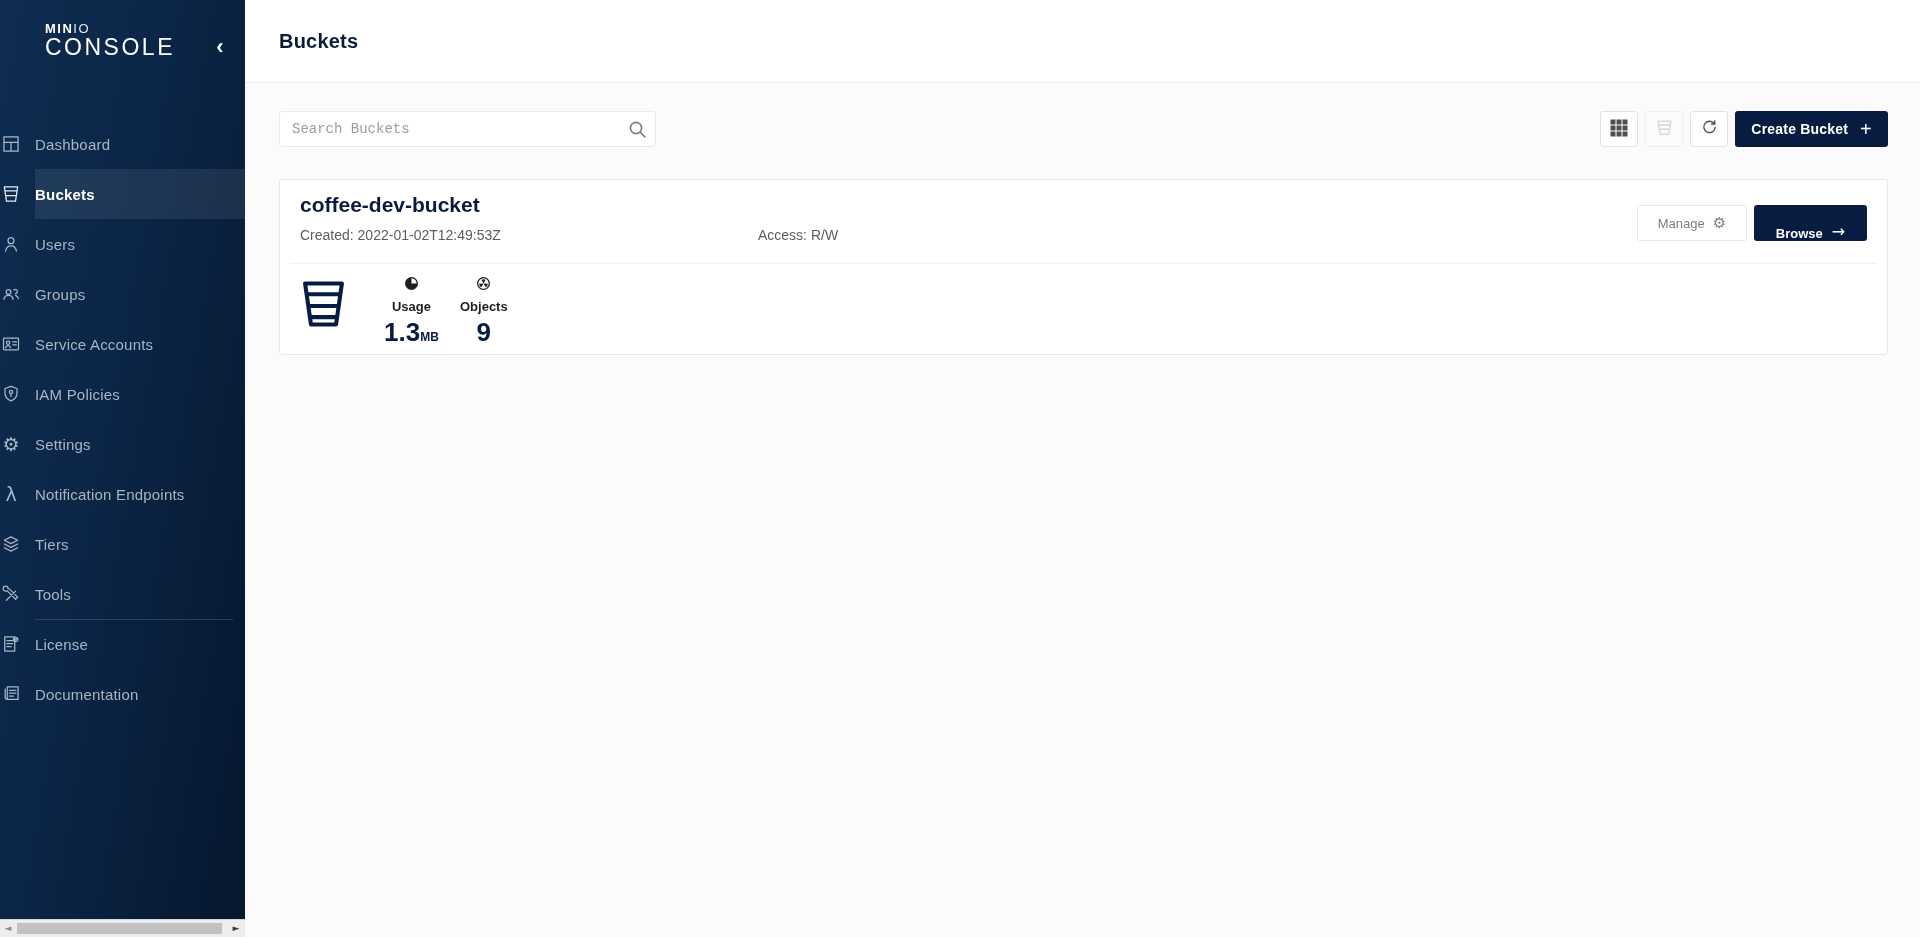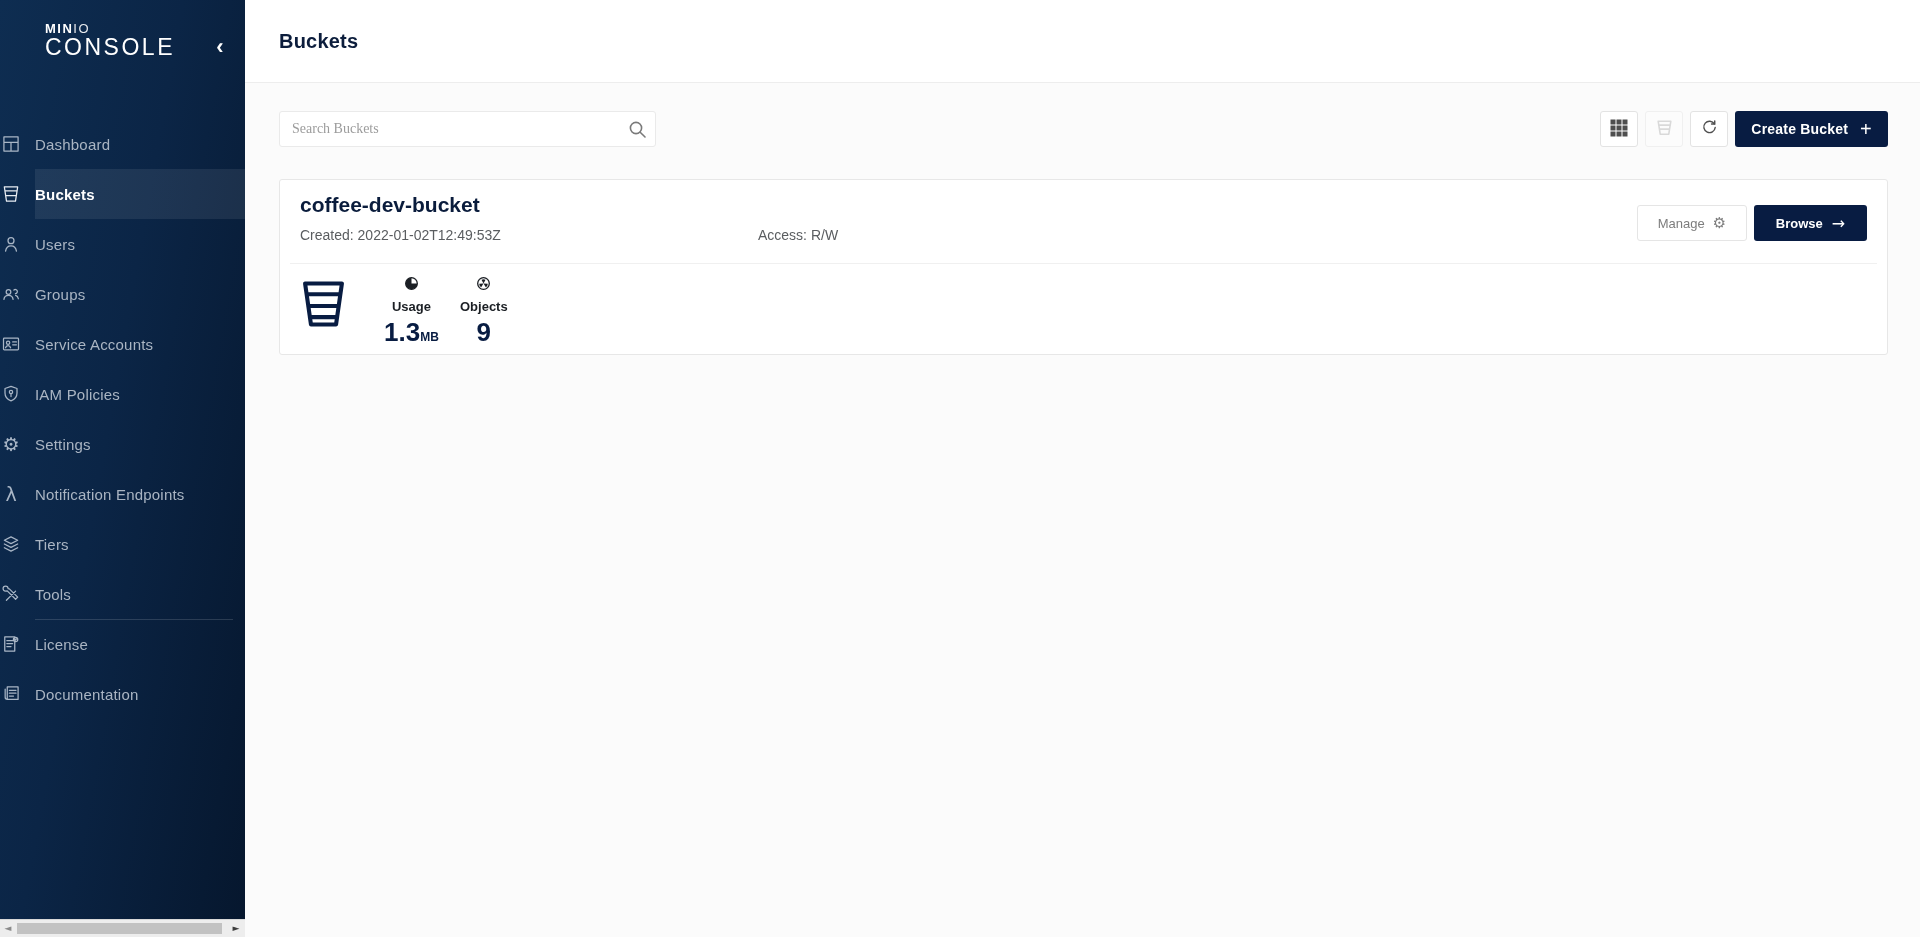--- a/index.html
+++ b/index.html
@@ -39,21 +39,21 @@
 
   
   .main { position:absolute; left:245px; top:0; right:0; bottom:0; background:#fbfbfb; }
   .page-header { height:83px; background:#fff; border-bottom:1px solid #ededed; display:flex; align-items:center; padding-left:34px; }
   .page-header h1 { font-size:20px; font-weight:700; color:#0c1d3c; letter-spacing:.2px; }
 
   .content { padding:28px 32px 0 34px; }
   .toolbar-row { display:flex; justify-content:space-between; align-items:flex-start; }
   .search-box { position:relative; width:377px; }
   .search-box input { width:100%; height:36px; border:1px solid #eaeaea; border-radius:3px; background:#fff;
-    padding:0 36px 0 12px; font-size:14px; color:#ef4444; outline:none; font-family:Liberation Serif, serif; }
+    padding:0 36px 0 12px; font-size:14px; color:#ef4444; outline:none; font-family:Liberation Mono, monospace; }
   .search-box input::placeholder { color:#9c9c9c; }
   .search-box .search-ic { position:absolute; right:9px; top:8px; }
 
   .actions { display:flex; gap:7px; align-items:center; }
   .icon-btn { width:38px; height:36px; border:1px solid #e3e3e3; background:#fff; border-radius:3px;
     display:flex; align-items:center; justify-content:center; cursor:pointer; color:#4f4f4f; }
   .icon-btn svg { stroke:#4f4f4f; }
   .icon-btn.disabled { border-color:#f0f0f0; background:#fcfcfc; cursor:default; }
   .icon-btn.disabled svg { stroke:#d9d9d9; }
   .create-btn { height:36px; padding:0 16px; background:#081C42; color:#fff; border:none; border-radius:3px;
@@ -63,21 +63,21 @@
   
   .bucket-card { position:relative; margin-top:32px; height:176px; background:#fff; border:1px solid #e7e7e7; border-radius:3px; }
   .bucket-name { position:absolute; left:20px; top:13px; font-size:21px; font-weight:600; color:#0a1c3c; cursor:pointer; }
   .bucket-created { position:absolute; left:20px; top:47px; font-size:14px; color:#5a5d60; }
   .bucket-access  { position:absolute; left:478px; top:47px; font-size:14px; color:#5a5d60; }
   .manage-btn { position:absolute; right:140px; top:25px; height:36px; width:110px; background:#fff; border:1px solid #e5e5e5;
     border-radius:3px; color:#7d7d7d; font-size:13px; display:flex; align-items:center; justify-content:center; gap:8px;
     cursor:pointer; font-family:inherit; }
   .manage-btn .gear-glyph { font-size:15px; font-family:"DejaVu Sans",sans-serif; }
   .browse-btn { position:absolute; right:20px; top:25px; height:36px; width:113px; background:#081C42; border:none;
-    border-radius:3px; color:#fff; font-size:13px; font-weight:700; display:flex; align-items:center; justify-content:center;
+    border-radius:3px; color:#fff; font-size:13px; font-weight:700; display:flex; align-items:flex-end; justify-content:center;
     gap:9px; cursor:pointer; font-family:inherit; }
   .browse-btn .arrow { font-size:16px; font-weight:400; font-family:"DejaVu Sans",sans-serif; }
   .card-divider { position:absolute; left:10px; right:10px; top:83px; height:1px; background:#f0f0f0; }
   .big-bucket { position:absolute; left:20px; top:98px; }
   .stat { position:absolute; top:96px; }
   .stat.usage { left:104px; } .stat.objects { left:180px;text-align:center; }
   .stat-label { display:flex; align-items:center; gap:5px; font-size:13px; font-weight:700; color:#1b1f24;flex-direction:column; }
   .stat-value { margin-top:5px; font-size:26px; font-weight:600; color:#081C42; line-height:26px; }
   .stat-unit { font-size:12px; font-weight:700; }
 </style>

